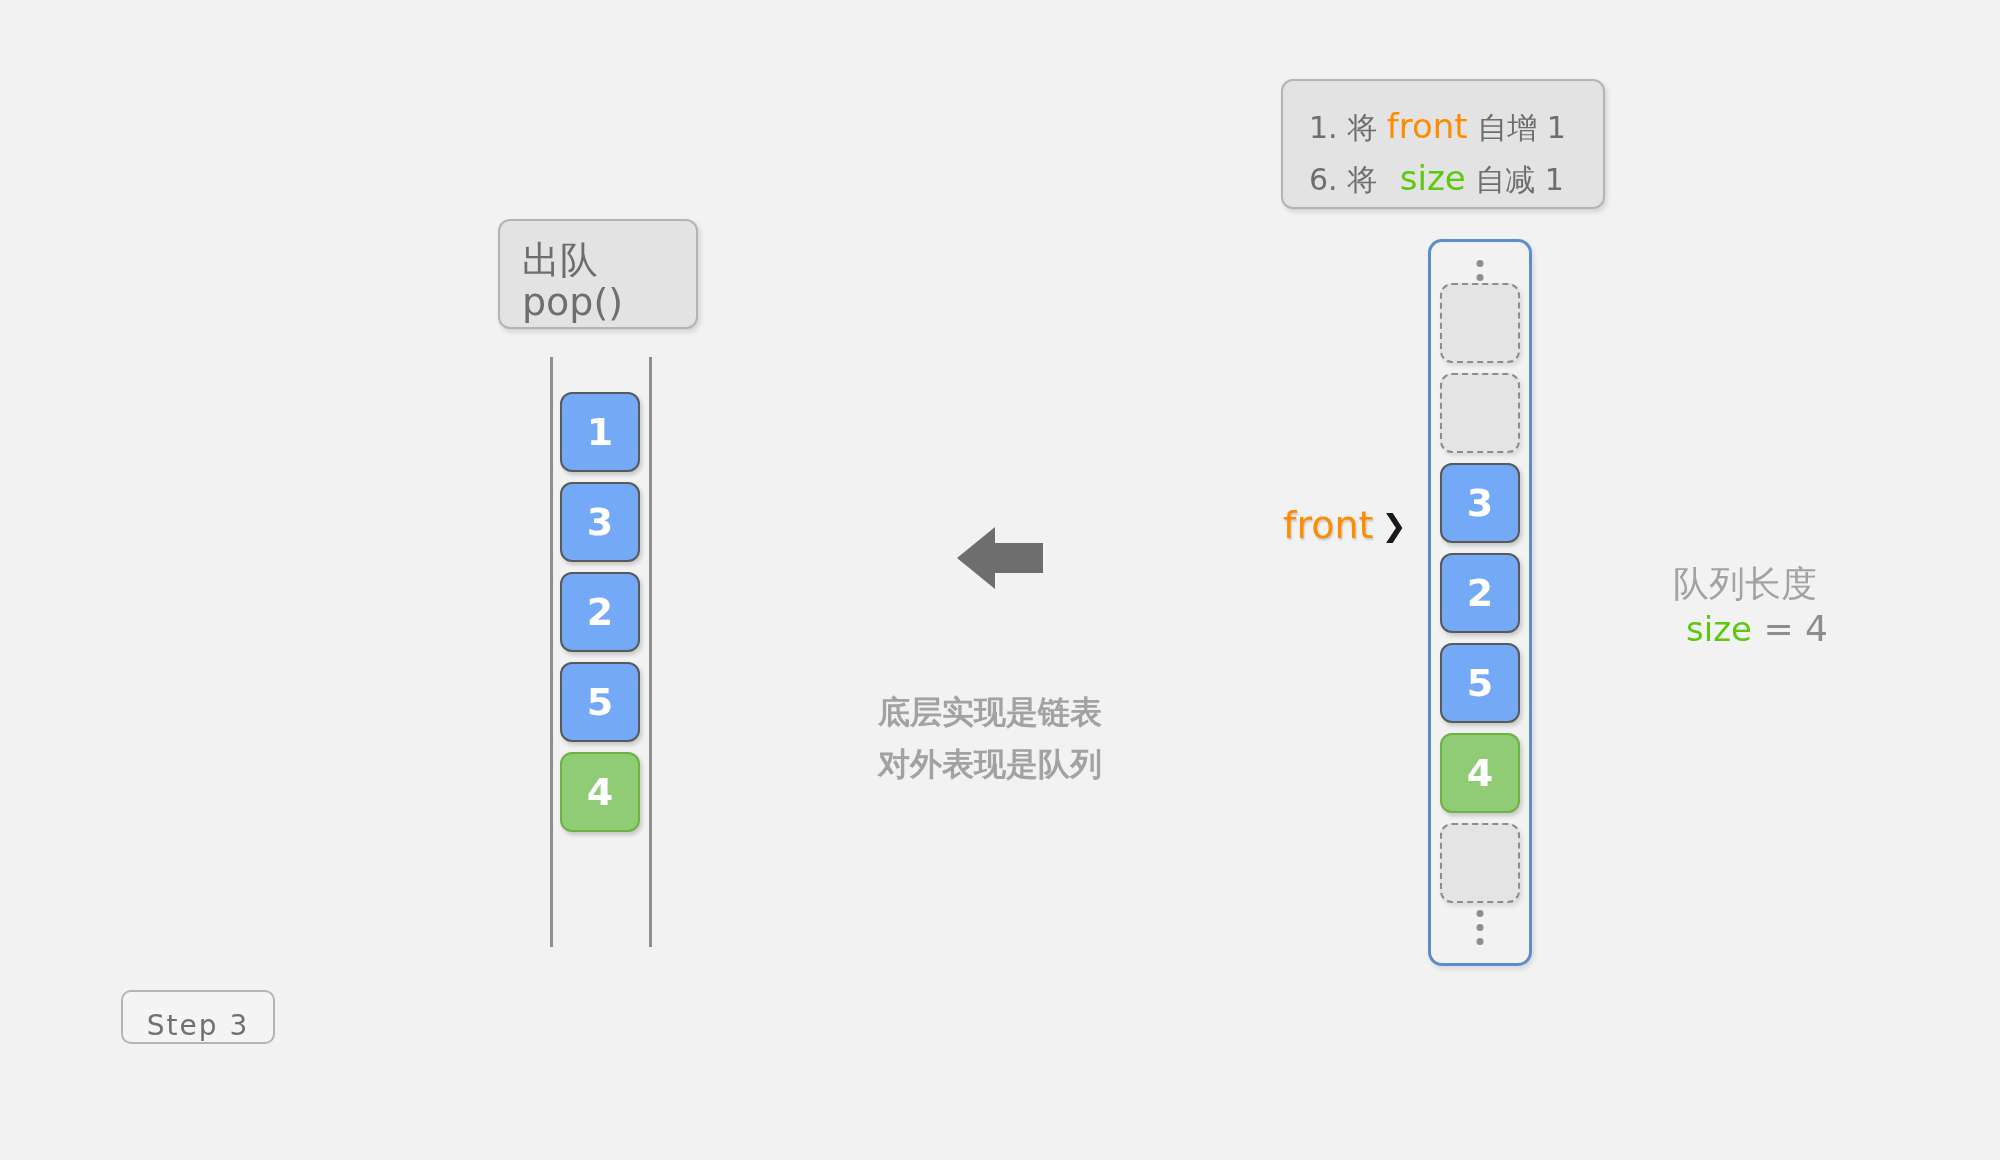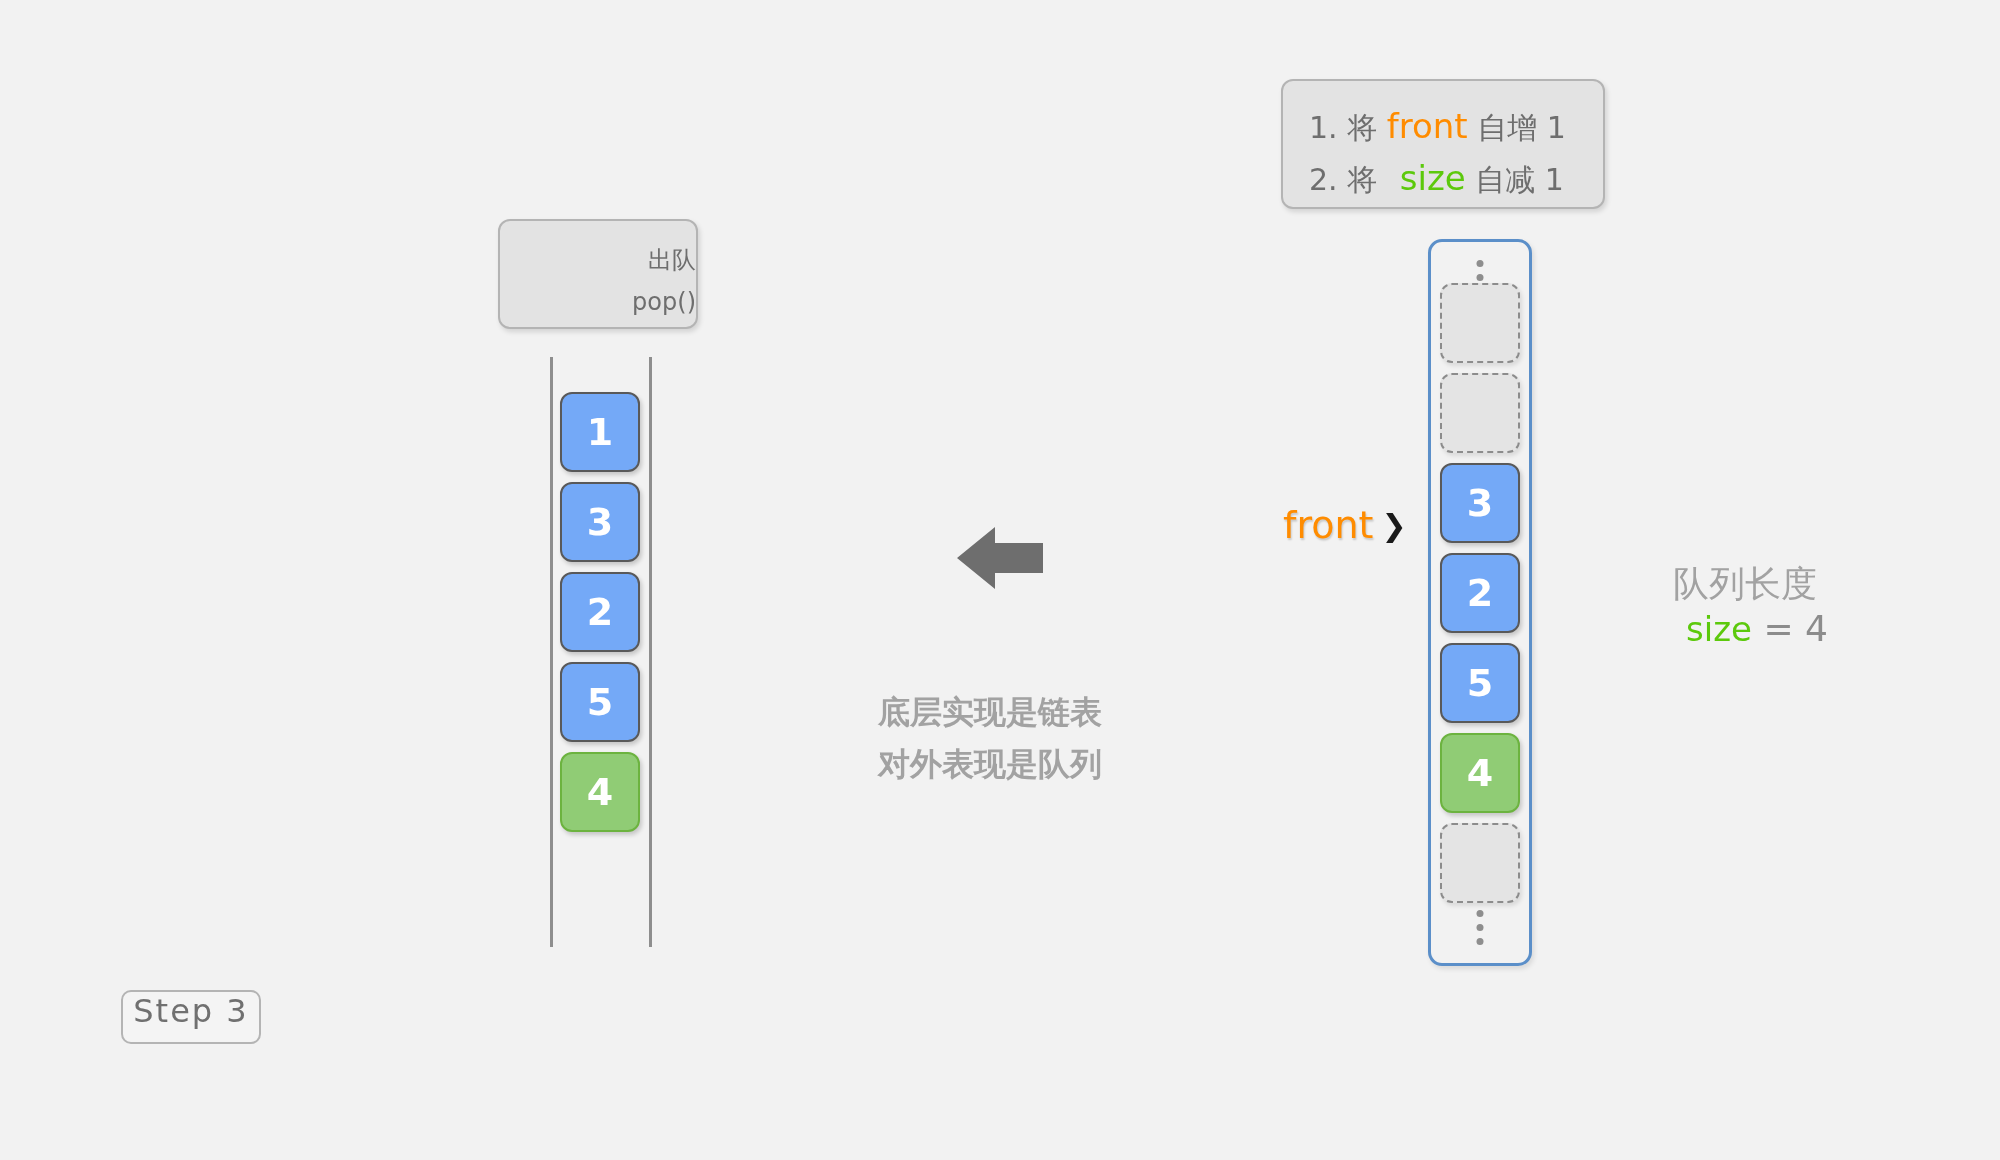--- a/index.html
+++ b/index.html
@@ -63,24 +63,23 @@
     box-shadow: 2px 3px 5px rgba(0,0,0,0.13);
   }
   #pop-label {
     left: 498px;
     top: 219px;
     width: 200px;
     height: 110px;
     padding: 18px 0 0 22px;
   }
   #pop-label .ln {
-    font-size: 24px;
+    font-size: 38px;
     line-height: 42px;
     white-space: nowrap;
-    text-align: right;
   }
 
   .rail {
     position: absolute;
     width: 3px;
     background: #8e8e8e;
     top: 357px;
     height: 590px;
   }
   #rail-left  { left: 550px; }
@@ -184,30 +183,30 @@
   }
   #size-readout .l1 { font-size: 36px; line-height: 44px; }
   #size-readout .l2 { font-size: 36px; line-height: 46px; }
   #size-readout .l2 .v { color: #8c8c8c; }
 
   
   #step-badge {
     position: absolute;
     left: 121px;
     top: 990px;
-    width: 140px;
+    width: 154px;
     height: 54px;
     border: 2px solid #b4b4b4;
     border-radius: 10px;
     box-sizing: border-box;
     background: #f4f4f4;
     display: flex;
-    align-items: flex-start;
+    align-items: flex-end;
     justify-content: center;
-    font-size: 32px;
+    font-size: 28px;
     color: #707070;
     letter-spacing: 2px;
   }
 </style>
 </head>
 <body>
 
 <div class="stage">
 
   <div class="label-box" id="pop-label">
@@ -237,21 +236,21 @@
     <div>对外表现是队列</div>
   </div>
 
   <div class="label-box" id="instr-box">
     <div>
       <span>1. 将</span>
       <span class="kw-front">front</span>
       <span>自增 1</span>
     </div>
     <div>
-      <span>2. 将</span>
+      <span>6. 将</span>
       <span class="kw-size">size</span>
       <span>自减 1</span>
     </div>
   </div>
 
   <div id="queue-container">
     <div class="dots" id="dots-top">
       <i></i>
         <i></i>
         <i></i>

